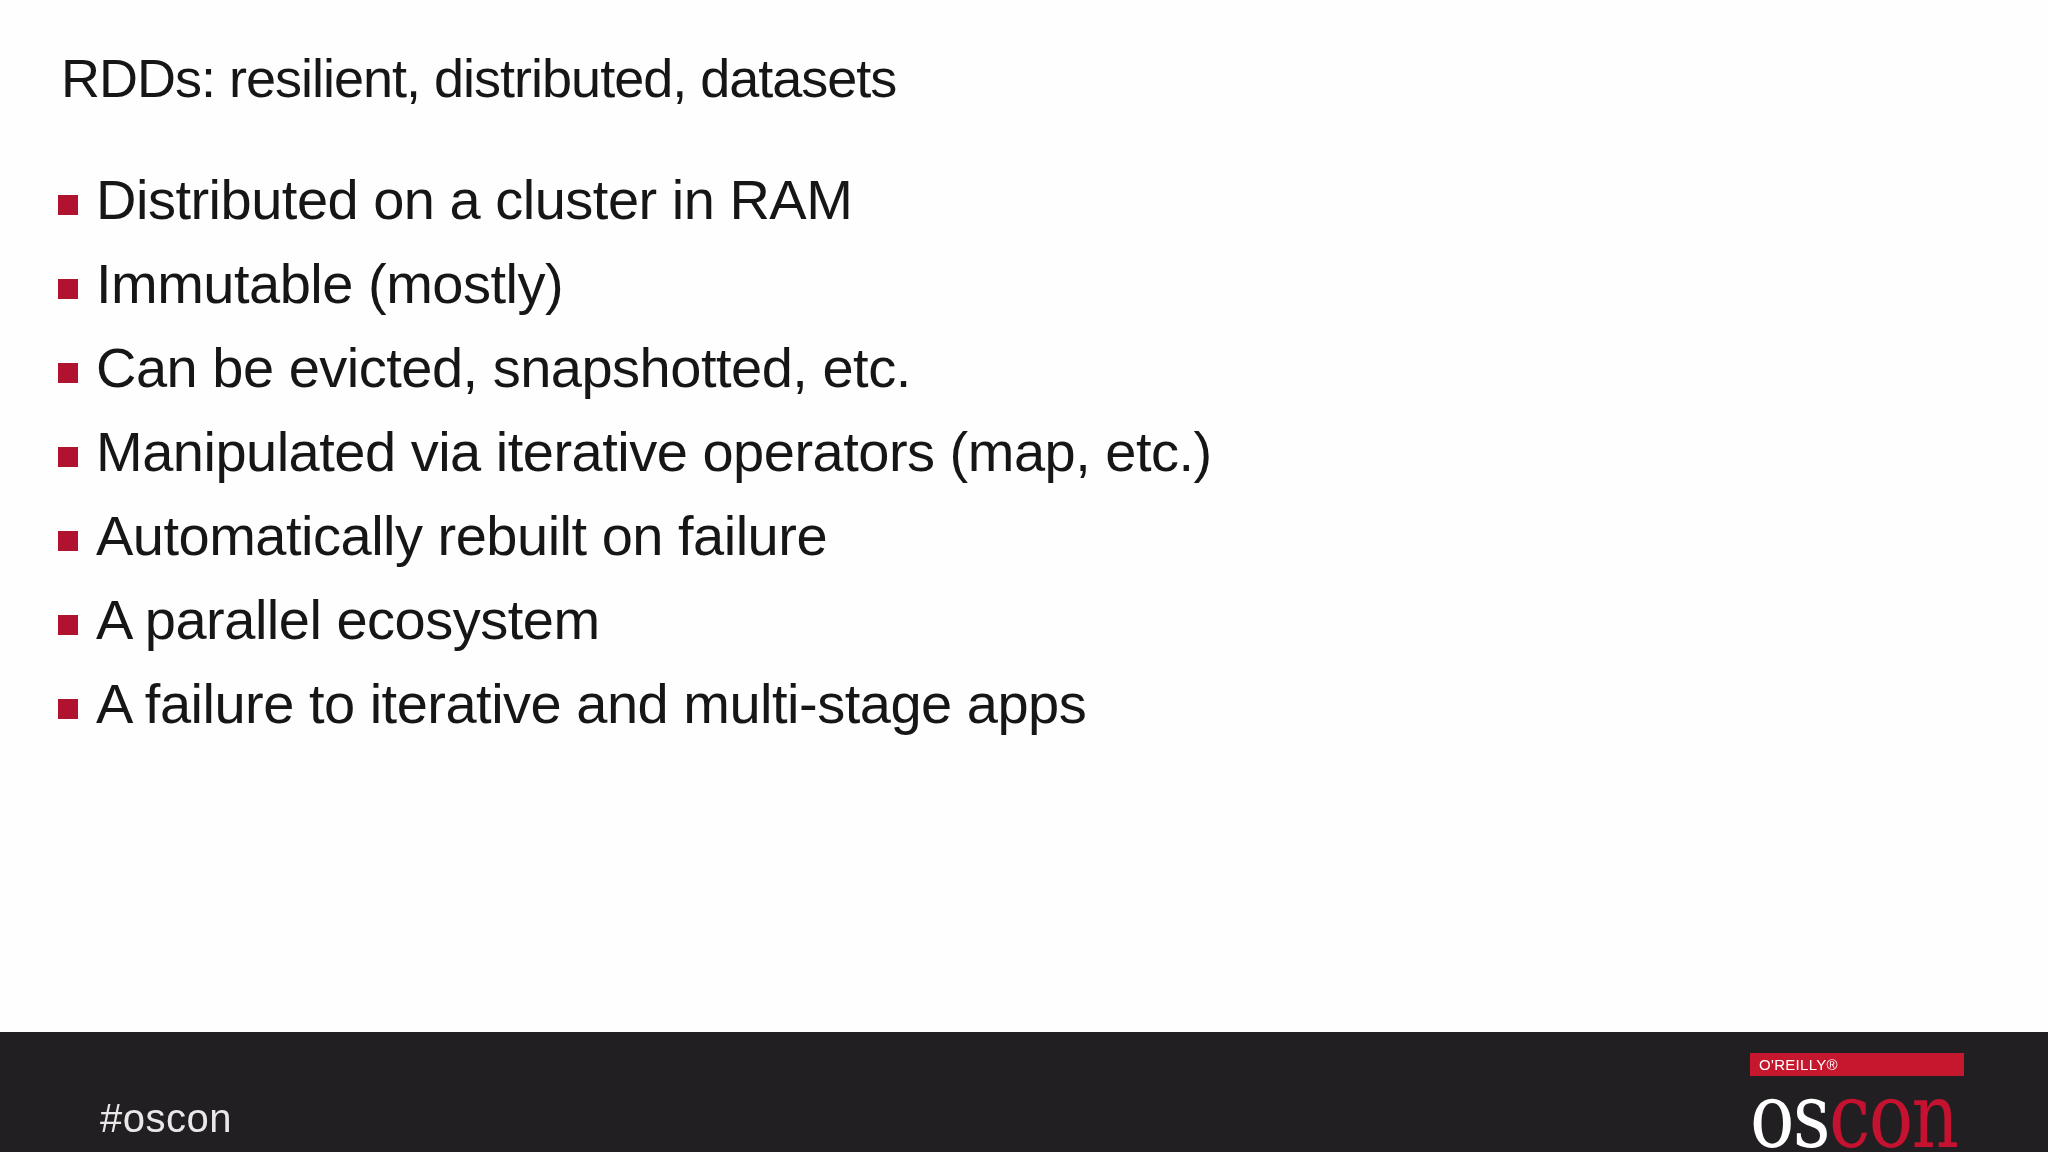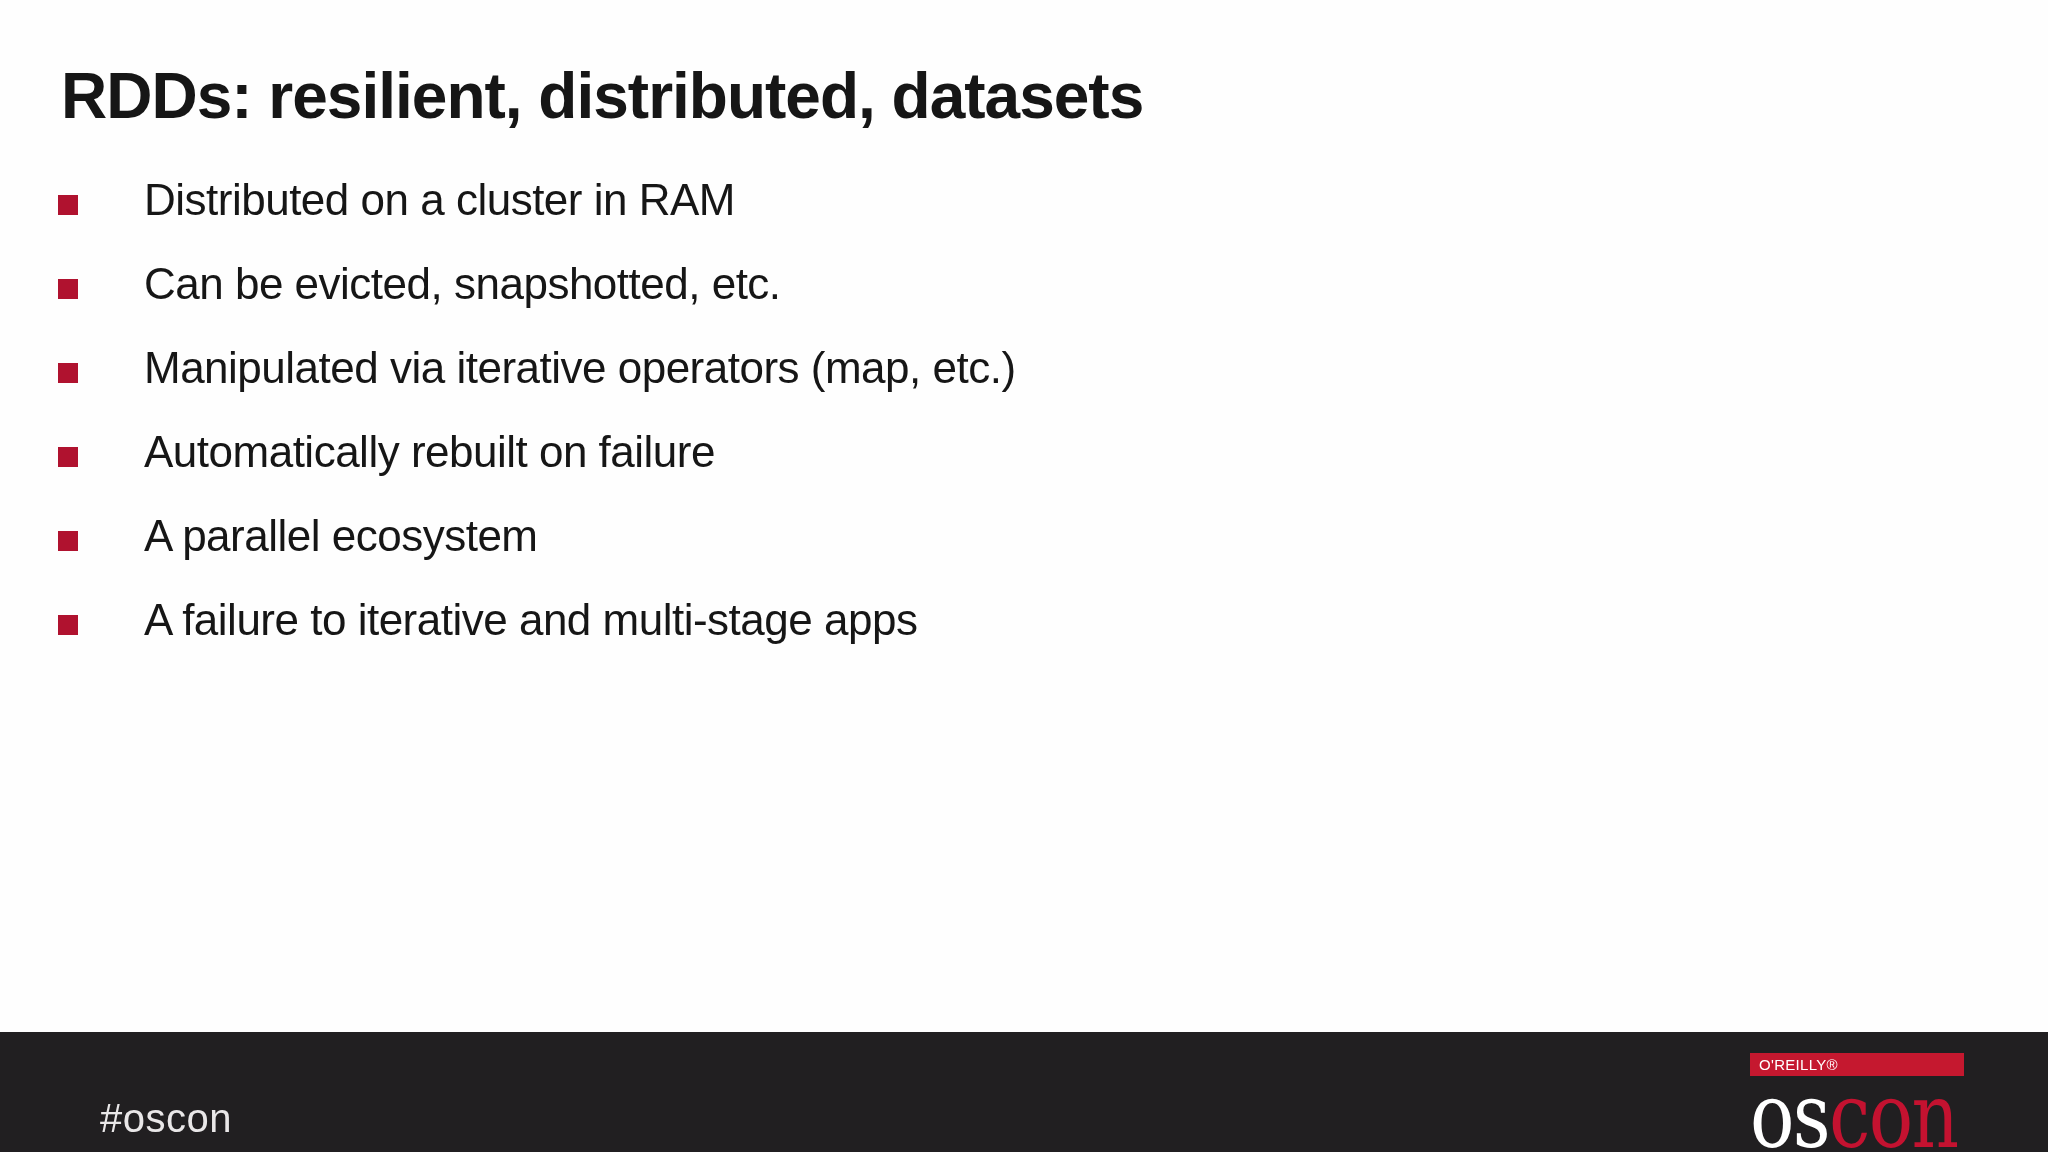--- a/index.html
+++ b/index.html
@@ -16,48 +16,47 @@
   }
   .stage {
     position: relative;
     width: 2048px;
     height: 1152px;
   }
 
   
   .slide-title {
     position: absolute;
-    top: 57px;
+    top: 39px;
     left: 61px;
     margin: 0;
-    font-size: 64px;
+    font-size: 54px;
     line-height: 78px;
-    font-weight: bold;
+    font-weight: normal;
     letter-spacing: -1px;
     white-space: nowrap;
   }
 
   
   .bullet-list {
     position: absolute;
     top: 158px;
     left: 58px;
     margin: 0;
     padding: 0;
     list-style: none;
   }
   .bullet-list li {
     display: flex;
     align-items: center;
     height: 84px;
     line-height: 84px;
-    font-size: 44px;
+    font-size: 56px;
     letter-spacing: -0.5px;
     white-space: nowrap;
-    gap: 48px;
   }
   .bullet-marker {
     flex: 0 0 auto;
     width: 20px;
     height: 20px;
     margin: 10px 18px 0 0;
     background: var(--bullet-red, #b0122f);
   }
 
   
@@ -129,20 +128,24 @@
 <div class="stage">
 
   <h1 class="slide-title">RDDs: resilient, distributed, datasets</h1>
 
   <ul class="bullet-list">
     <li>
       <span class="bullet-marker"></span>
       <span class="bullet-text">Distributed on a cluster in RAM</span>
     </li>
 
+    <li>
+      <span class="bullet-marker"></span>
+      <span class="bullet-text">Immutable (mostly)</span>
+    </li>
 
     <li>
       <span class="bullet-marker"></span>
       <span class="bullet-text">Can be evicted, snapshotted, etc.</span>
     </li>
 
     <li>
       <span class="bullet-marker"></span>
       <span class="bullet-text">Manipulated via iterative operators (map, etc.)</span>
     </li>

